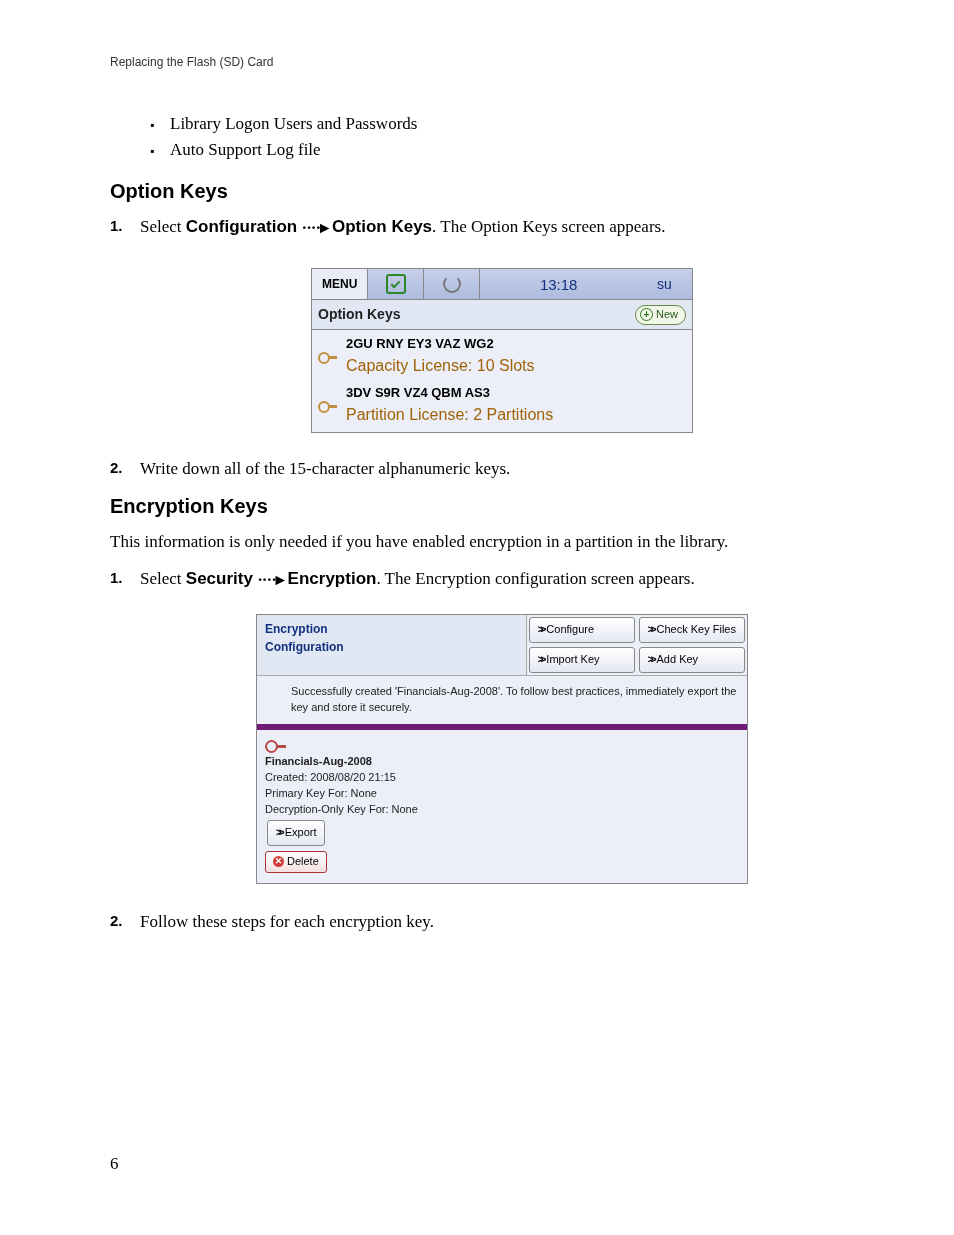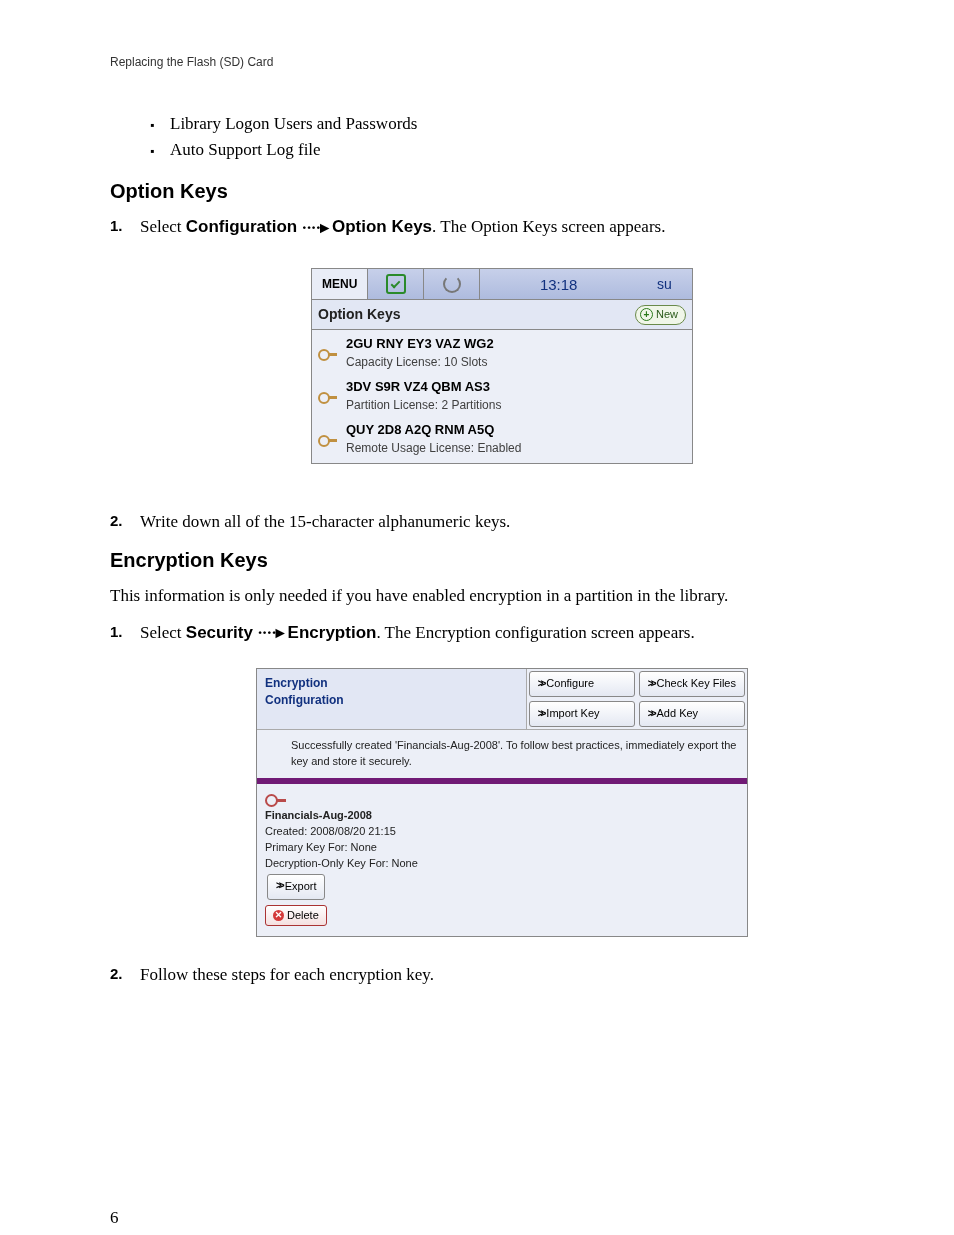--- a/index.html
+++ b/index.html
@@ -80,21 +80,21 @@
     margin: 0 0 12px 0;
   }
   .page-num {
     font-size: 17px;
     margin-top: 220px;
   }
 
   
   .ok-box {
     width: 380px;
-    margin: 28px auto 46px auto;
+    margin: 28px auto 24px auto;
     border: 1px solid #888;
     font-family: Arial, Helvetica, sans-serif;
     font-size: 13px;
     background: #fff;
   }
   .ok-topbar {
     display: flex;
     align-items: center;
     background: linear-gradient(#c7d0ea, #aebbde);
     border-bottom: 1px solid #888;
@@ -219,22 +219,22 @@
     position: absolute;
     left: 10px; top: 6px;
     width: 9px; height: 3px;
     background: #c09040;
   }
   .ok-item-text .code {
     font-weight: bold;
     color: #000;
   }
   .ok-item-text .desc {
-    font-size: 12px;
-    color: #404040;
+    font-size: 16px;
+    color: #a16207;
   }
 
   
   .enc-box {
     width: 490px;
     margin: 22px auto 26px auto;
     border: 1px solid #888;
     font-family: Arial, Helvetica, sans-serif;
     font-size: 12px;
     background: #eceff7;
@@ -395,27 +395,20 @@
             <div class="desc">Capacity License: 10 Slots</div>
           </div>
         </div>
         <div class="ok-item">
           <span class="key-icon"></span>
           <div class="ok-item-text">
             <div class="code">3DV S9R VZ4 QBM AS3</div>
             <div class="desc">Partition License: 2 Partitions</div>
           </div>
         </div>
-        <div class="ok-item">
-          <span class="key-icon"></span>
-          <div class="ok-item-text">
-            <div class="code">QUY 2D8 A2Q RNM A5Q</div>
-            <div class="desc">Remote Usage License: Enabled</div>
-          </div>
-        </div>
       </div>
     </div>
   </li>
   <li>Write down all of the 15-character alphanumeric keys.</li>
 </ol>
 
 <h2 class="section">Encryption Keys</h2>
 
 <p class="para">This information is only needed if you have enabled encryption in a partition in the library.</p>
 

